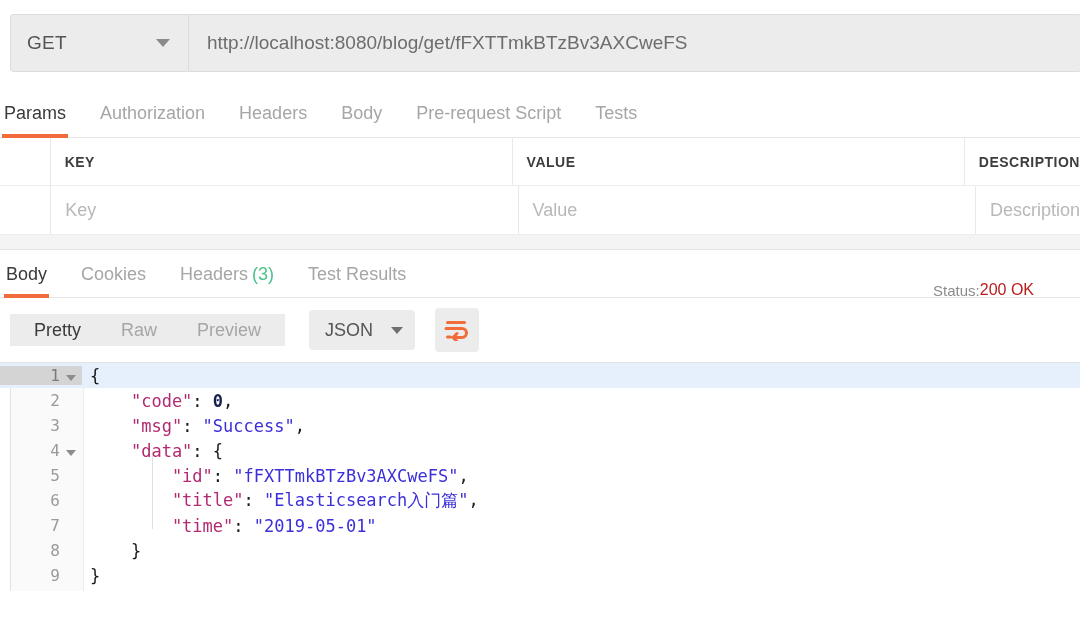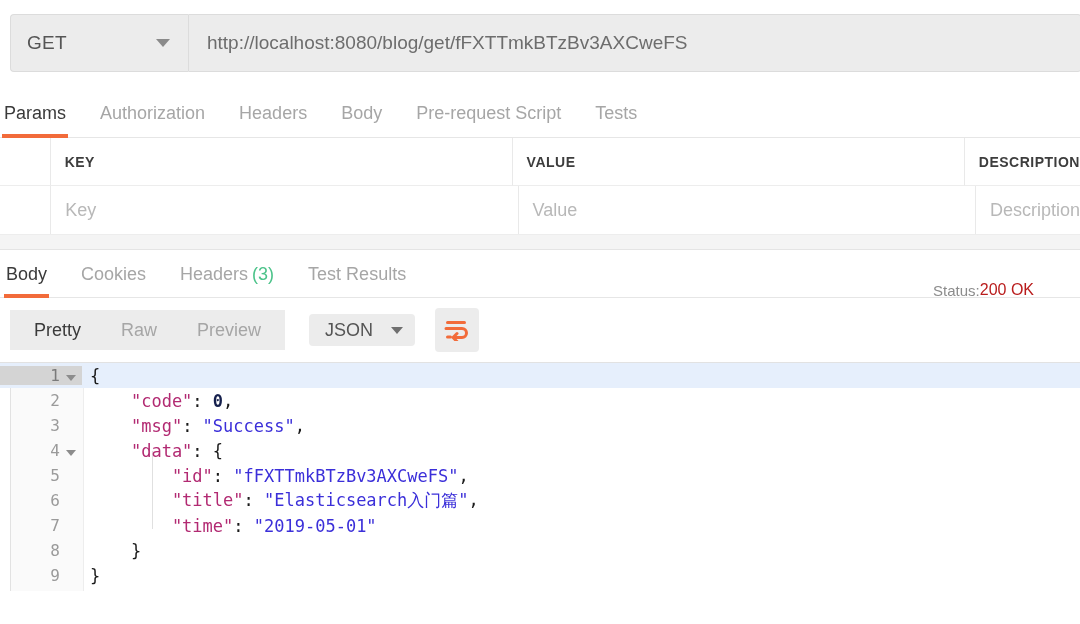--- a/index.html
+++ b/index.html
@@ -177,34 +177,34 @@
     box-sizing: border-box;
     display: flex;
     align-items: center;
     padding-left: 10px;
     background: #ffffff;
   }
   .seg-group {
     display: flex;
     background: #ececec;
     border-radius: 0;
-    height: 40px;
+    height: 32px;
     align-items: center;
     padding: 0 4px;
   }
   .seg {
     font-size: 18px;
     color: #a6a6a6;
     padding: 0 20px;
     line-height: 44px;
   }
   .seg.active { color: #3a3a3a; }
   .fmt-select {
     margin-left: 24px;
-    height: 32px;
+    height: 40px;
     width: 106px;
     box-sizing: border-box;
     background: #ececec;
     border-radius: 4px;
     display: flex;
     align-items: center;
     justify-content: space-between;
     padding: 0 12px 0 16px;
   }
   .fmt-label { font-size: 18px; color: #555555; }

